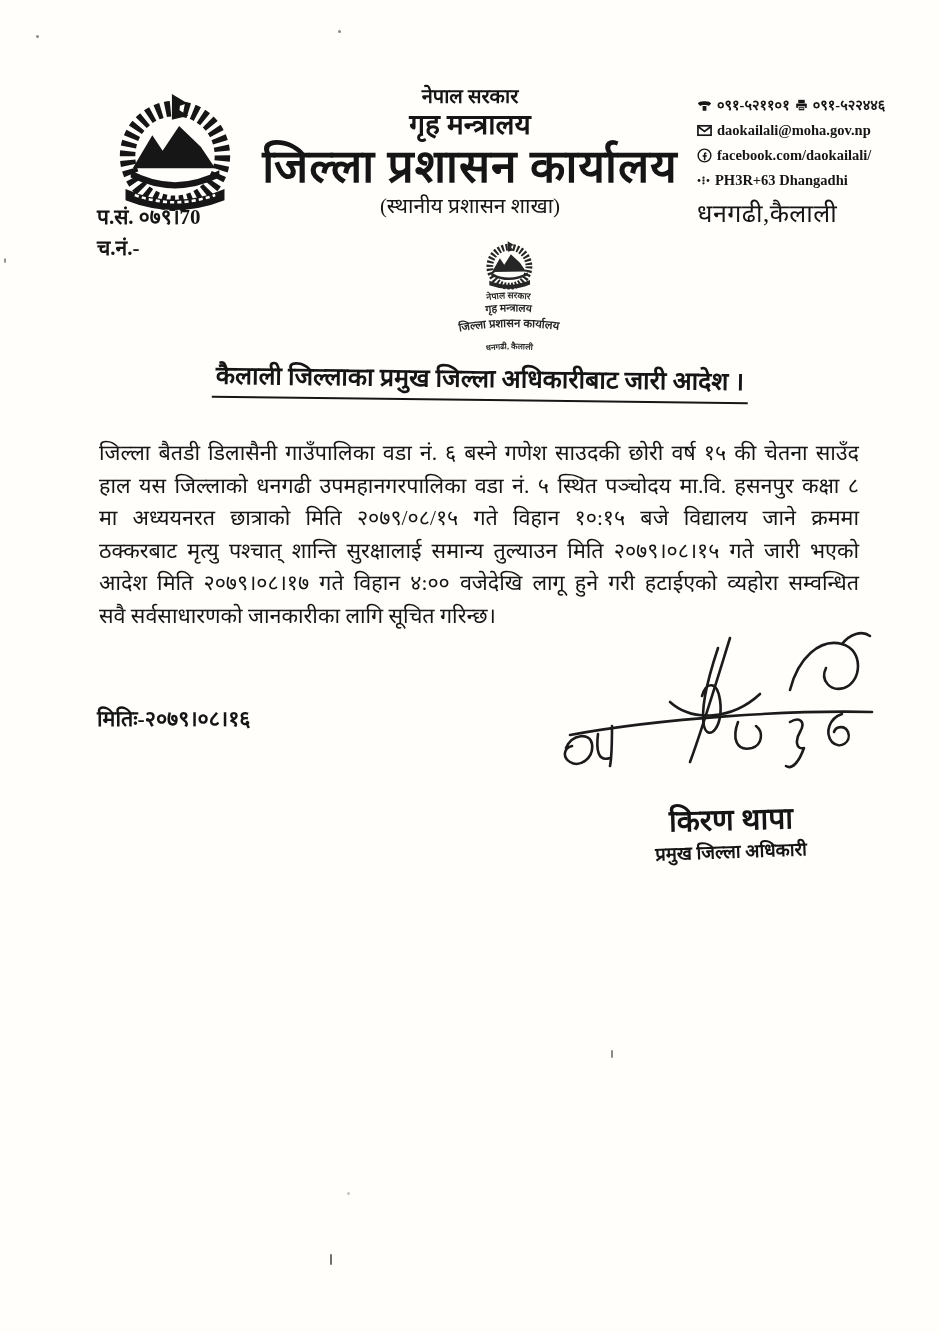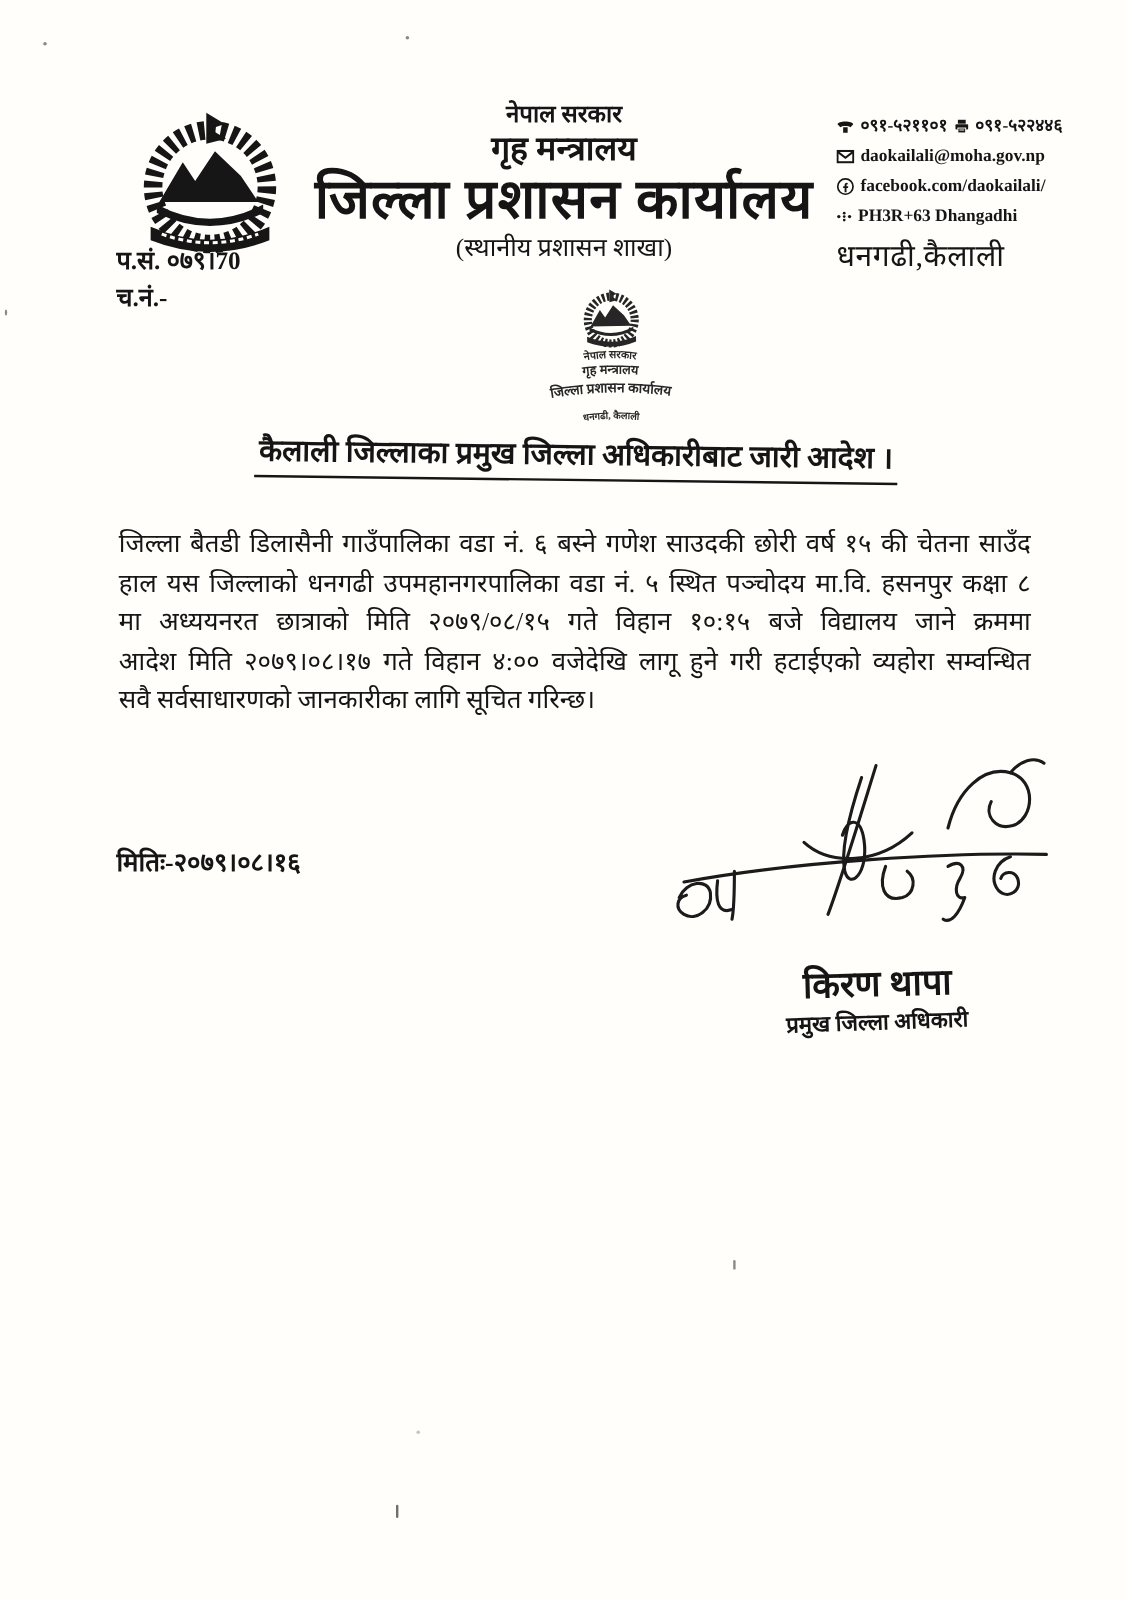--- a/index.html
+++ b/index.html
@@ -130,20 +130,21 @@
   </svg>
 
   <div class="title">
     <span>कैलाली जिल्लाका प्रमुख जिल्ला अधिकारीबाट जारी आदेश ।</span>
   </div>
 
   <div class="body">
     <div class="bline">जिल्ला बैतडी डिलासैनी गाउँपालिका वडा नं. ६ बस्ने गणेश साउदकी छोरी वर्ष १५ की चेतना साउँद</div>
     <div class="bline">हाल यस जिल्लाको धनगढी उपमहानगरपालिका वडा नं. ५ स्थित पञ्चोदय मा.वि. हसनपुर कक्षा ८</div>
     <div class="bline">मा अध्ययनरत छात्राको मिति २०७९/०८/१५ गते विहान १०:१५ बजे विद्यालय जाने क्रममा</div>
+    <div class="bline">ठक्करबाट मृत्यु पश्चात् शान्ति सुरक्षालाई समान्य तुल्याउन मिति २०७९।०८।१५ गते जारी भएको</div>
     <div class="bline">आदेश मिति २०७९।०८।१७ गते विहान ४:०० वजेदेखि लागू हुने गरी हटाईएको व्यहोरा सम्वन्धित</div>
     <div class="bline last">सवै सर्वसाधारणको जानकारीका लागि सूचित गरिन्छ।</div>
   </div>
 
   <div class="date-line">मितिः-२०७९।०८।१६</div>
 
   <svg class="signature" viewBox="0 0 338 178">
     <path d="M166,20 C158,44 148,80 152,98 C156,114 172,100 168,72 C165,52 154,54 150,68"></path>
     <path d="M178,10 C168,42 150,102 138,134"></path>
     <path d="M118,74 C140,94 180,92 208,66"></path>

